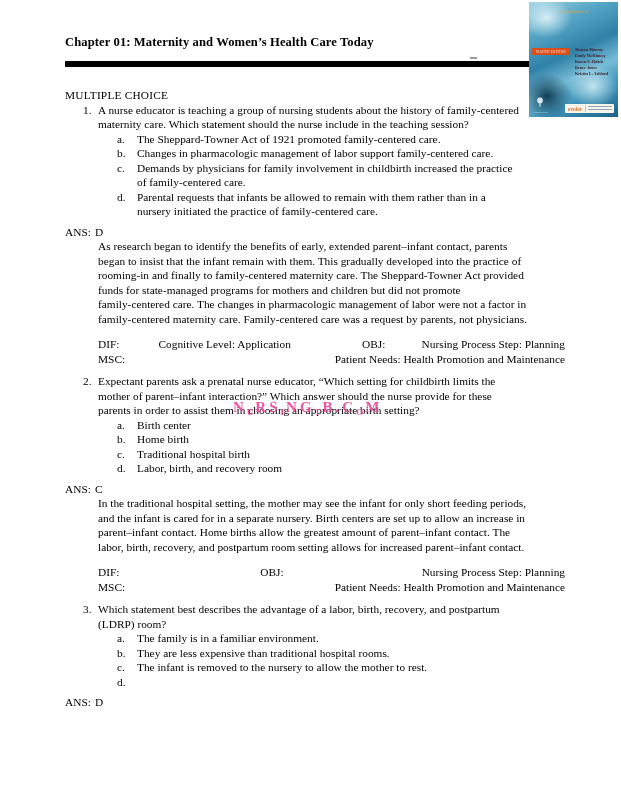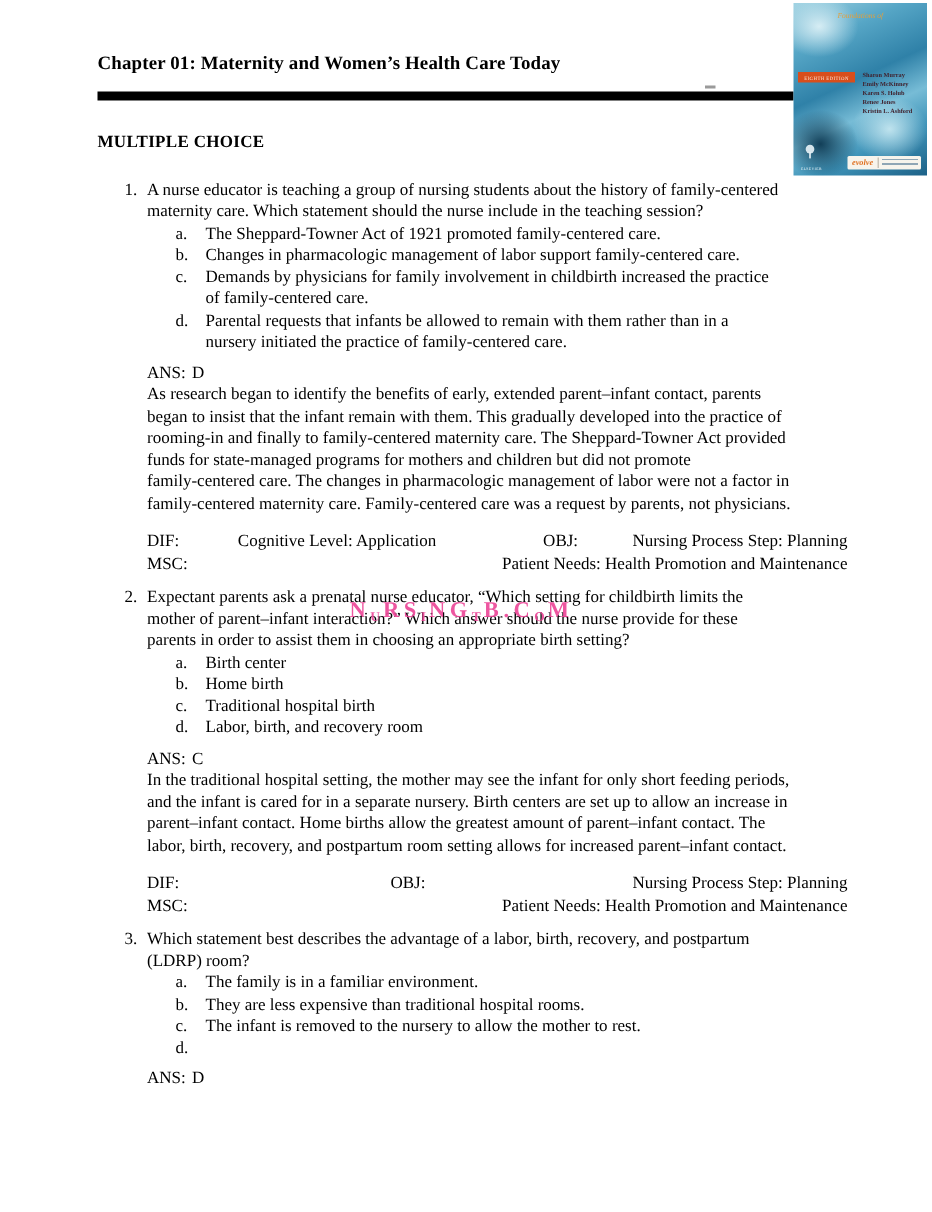--- a/index.html
+++ b/index.html
@@ -51,30 +51,30 @@
     position:absolute;right:4px;bottom:4px;z-index:3;width:49px;height:9px;background:#f7f4ec;
     border-radius:1px;display:flex;align-items:center;
   }
   .evolve-text{font-size:5.5px;font-weight:bold;font-style:italic;color:#e07020;padding-left:3px;}
   .evolve-divider{width:1px;height:7px;background:#c9c4b8;margin:0 2px 0 3px;}
   .evolve-lines{flex:1;height:6px;margin-right:2px;
     background:repeating-linear-gradient(to bottom,#8fa6b5 0px,#8fa6b5 1px,transparent 1px,transparent 3px);}
 
   
   .content{position:absolute;left:65px;top:88px;width:500px;font-size:11.35px;line-height:14.5px;}
-  .mc-heading{font-weight:bold;margin-bottom:17px;letter-spacing:.2px;}
+  .mc-heading{font-weight:normal;letter-spacing:.2px;}
   .question{margin-bottom:8px;}
   .q-row{display:flex;}
   .q-num{width:33px;box-sizing:border-box;padding-left:18px;flex:none;}
   .q-stem{white-space:pre-wrap;}
   .options{margin-left:52px;}
   .opt-row{display:flex;}
   .opt-letter{width:20px;flex:none;}
   .opt-text{white-space:pre-wrap;}
-  .ans-row{margin-left:33px;margin-top:6px;display:flex;}
+  .ans-row{margin-top:6px;display:flex;}
   .ans-label{width:30px;flex:none;}
   .rationale{margin-left:33px;white-space:pre-wrap;}
   .meta{margin-left:33px;margin-top:11px;}
   .meta-row{display:flex;justify-content:space-between;}
   .m-label{width:32px;flex:none;}
   .m-val1{width:175px;flex:none;}
   .m-label-obj{width:31px;flex:none;}
 
   
   .watermark{

